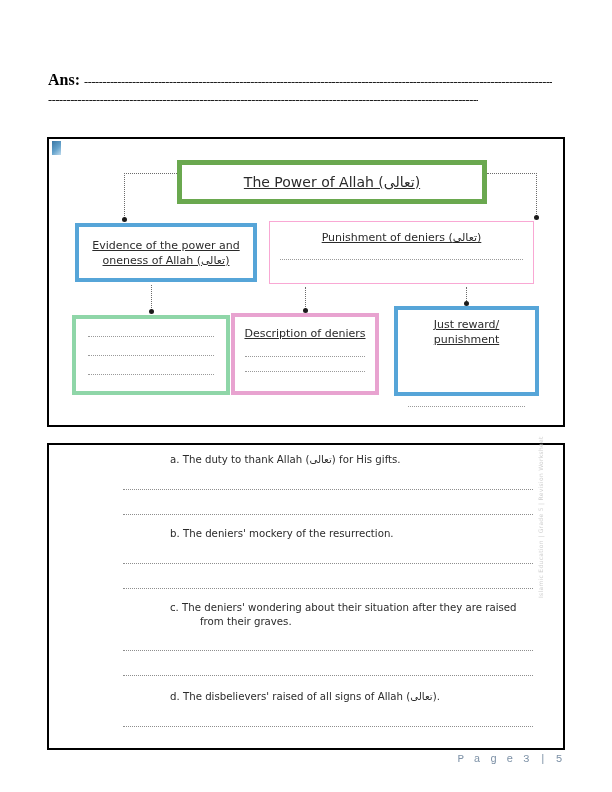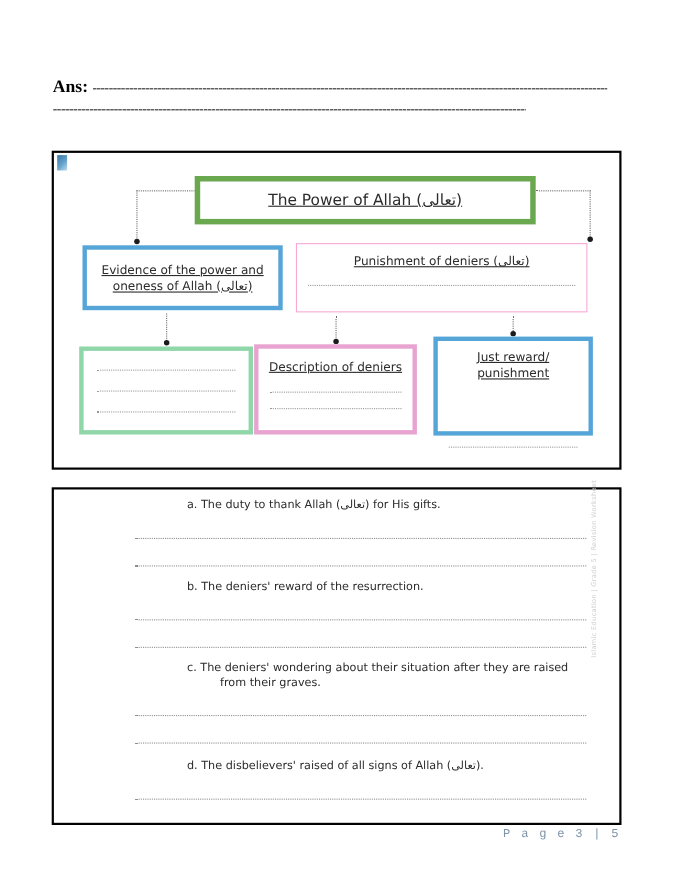--- a/index.html
+++ b/index.html
@@ -284,21 +284,21 @@
       <span>a.</span>
       <span>The duty to thank Allah (تعالى) for His gifts.</span>
     </div>
     <div class="lrule" style="margin-top:22px;"></div>
     <div class="lrule" style="margin-top:24px;"></div>
   </div>
 
   <div class="litem" style="top:82px;">
     <div class="ltext">
       <span>b.</span>
-      <span>The deniers' reward of the resurrection.</span>
+      <span>The deniers' mockery of the resurrection.</span>
     </div>
     <div class="lrule" style="margin-top:22px;"></div>
     <div class="lrule" style="margin-top:24px;"></div>
   </div>
 
   <div class="litem" style="top:156px;">
     <div class="ltext">
       <span>c.</span>
       <span>The deniers' wondering about their situation after they are raised</span>
       <span class="lcont">from their graves.</span>

